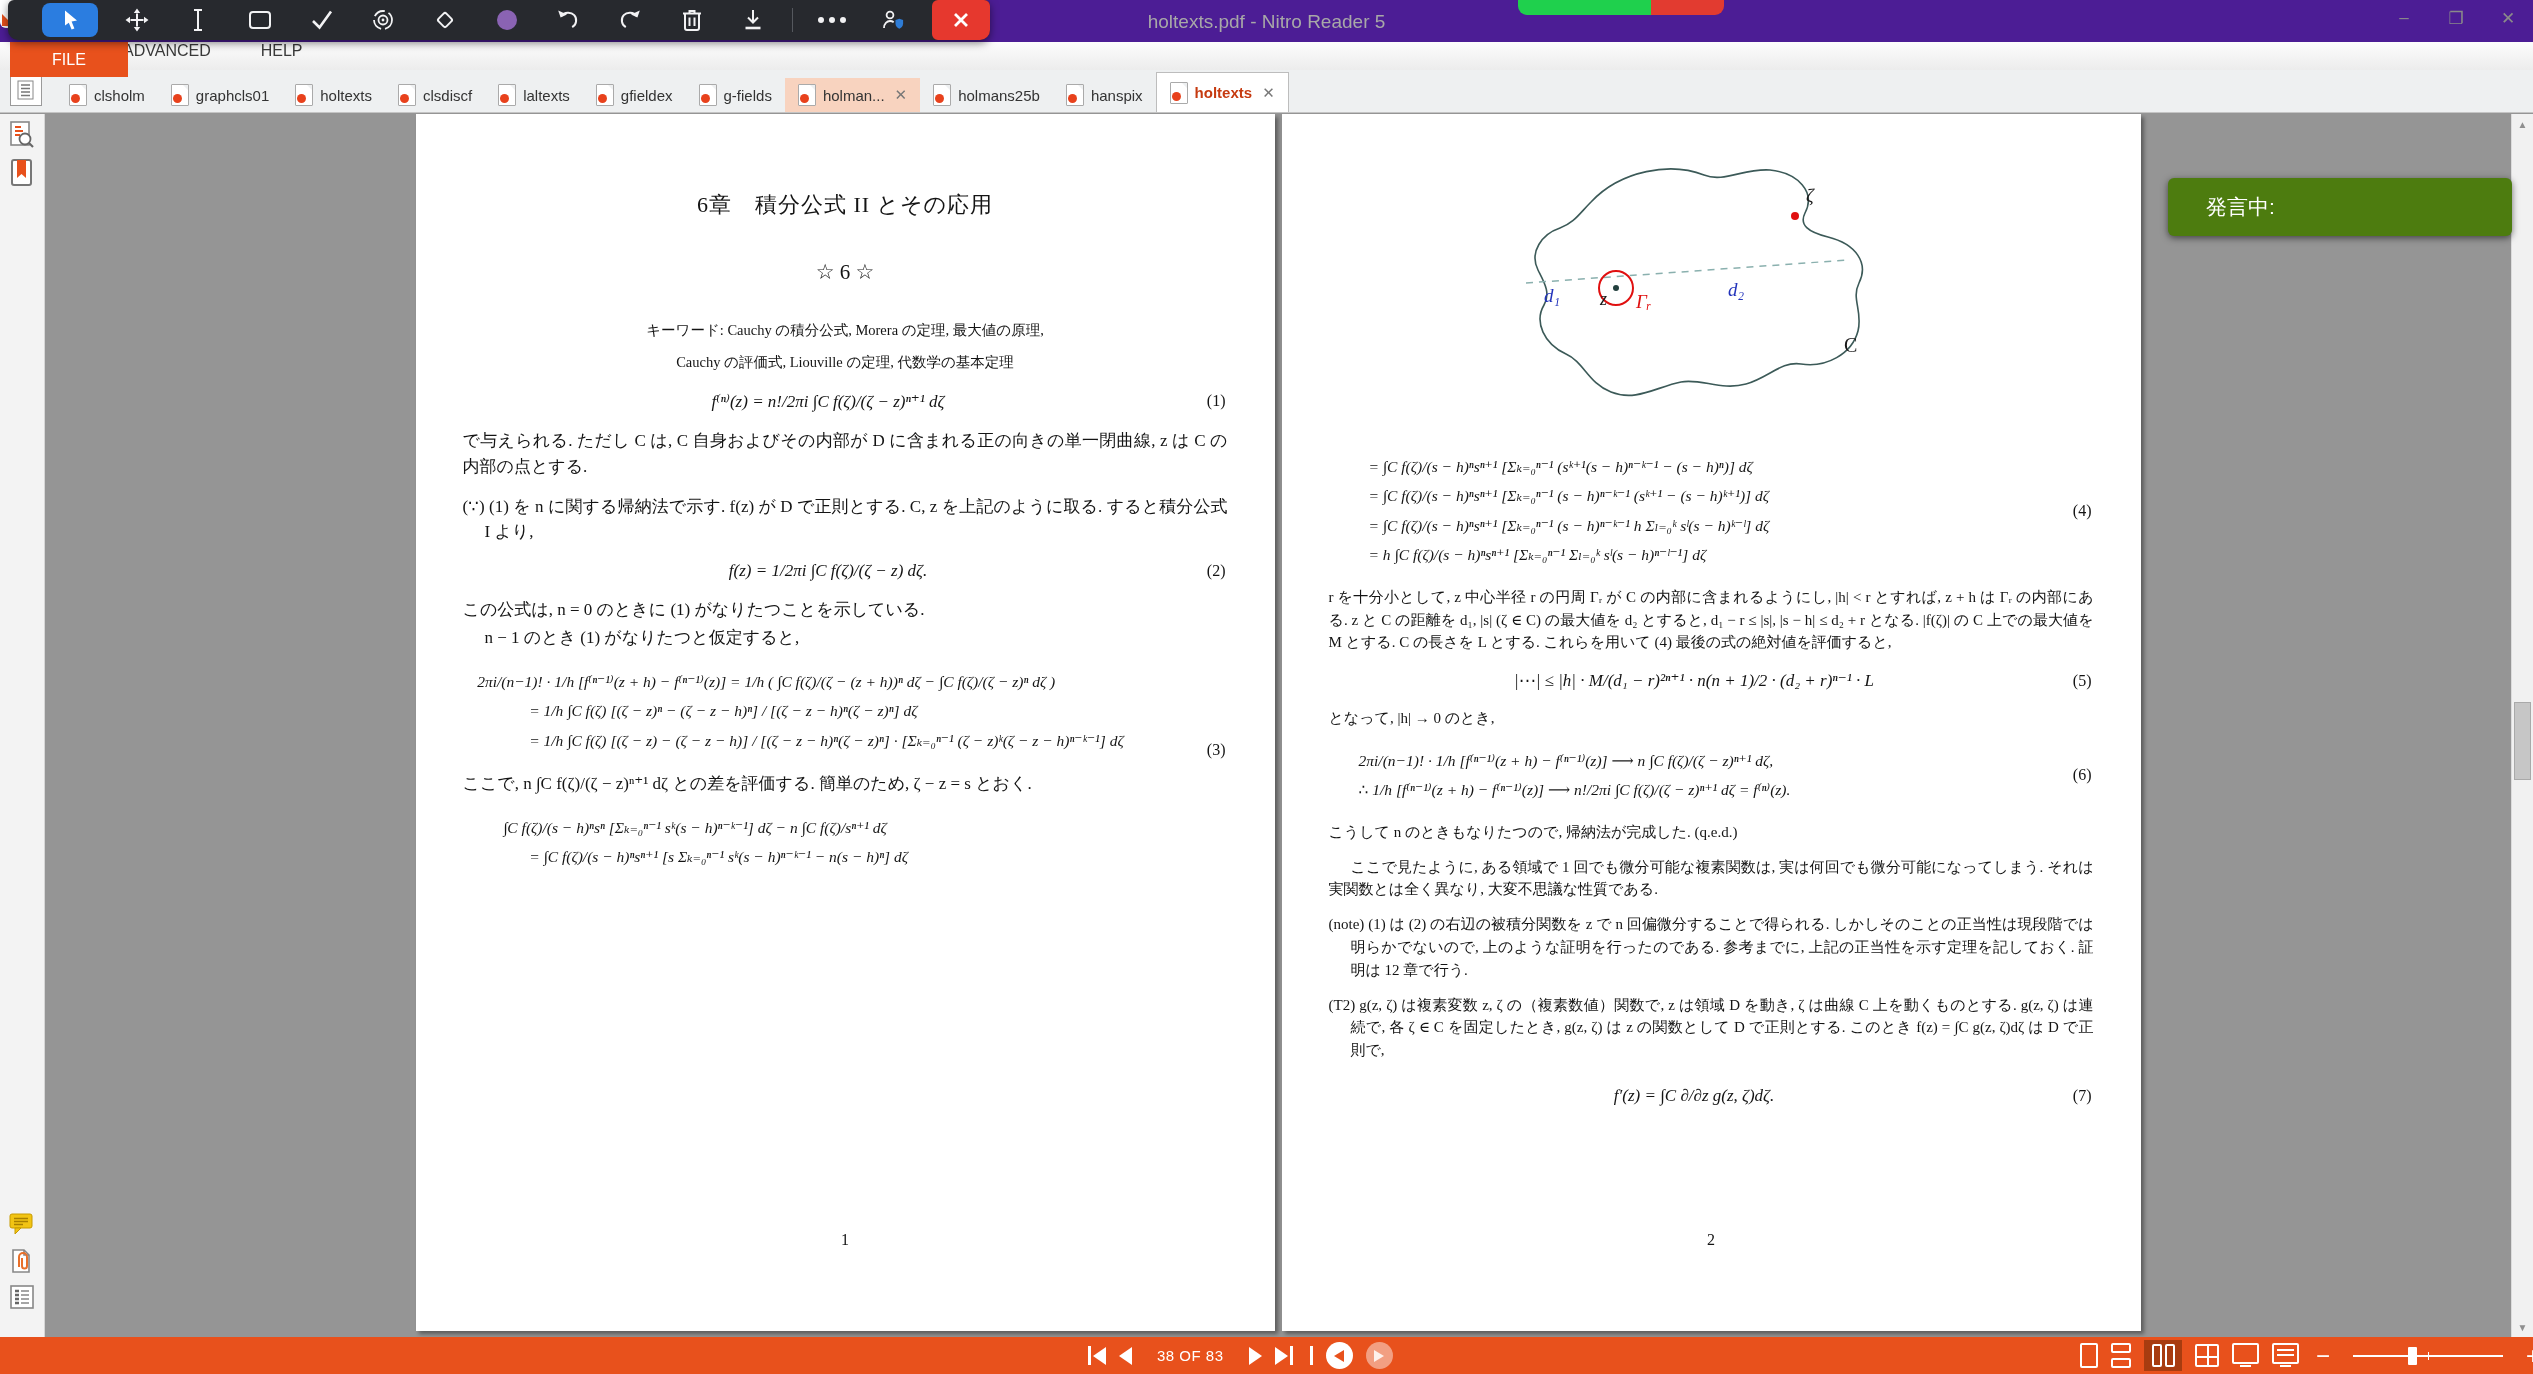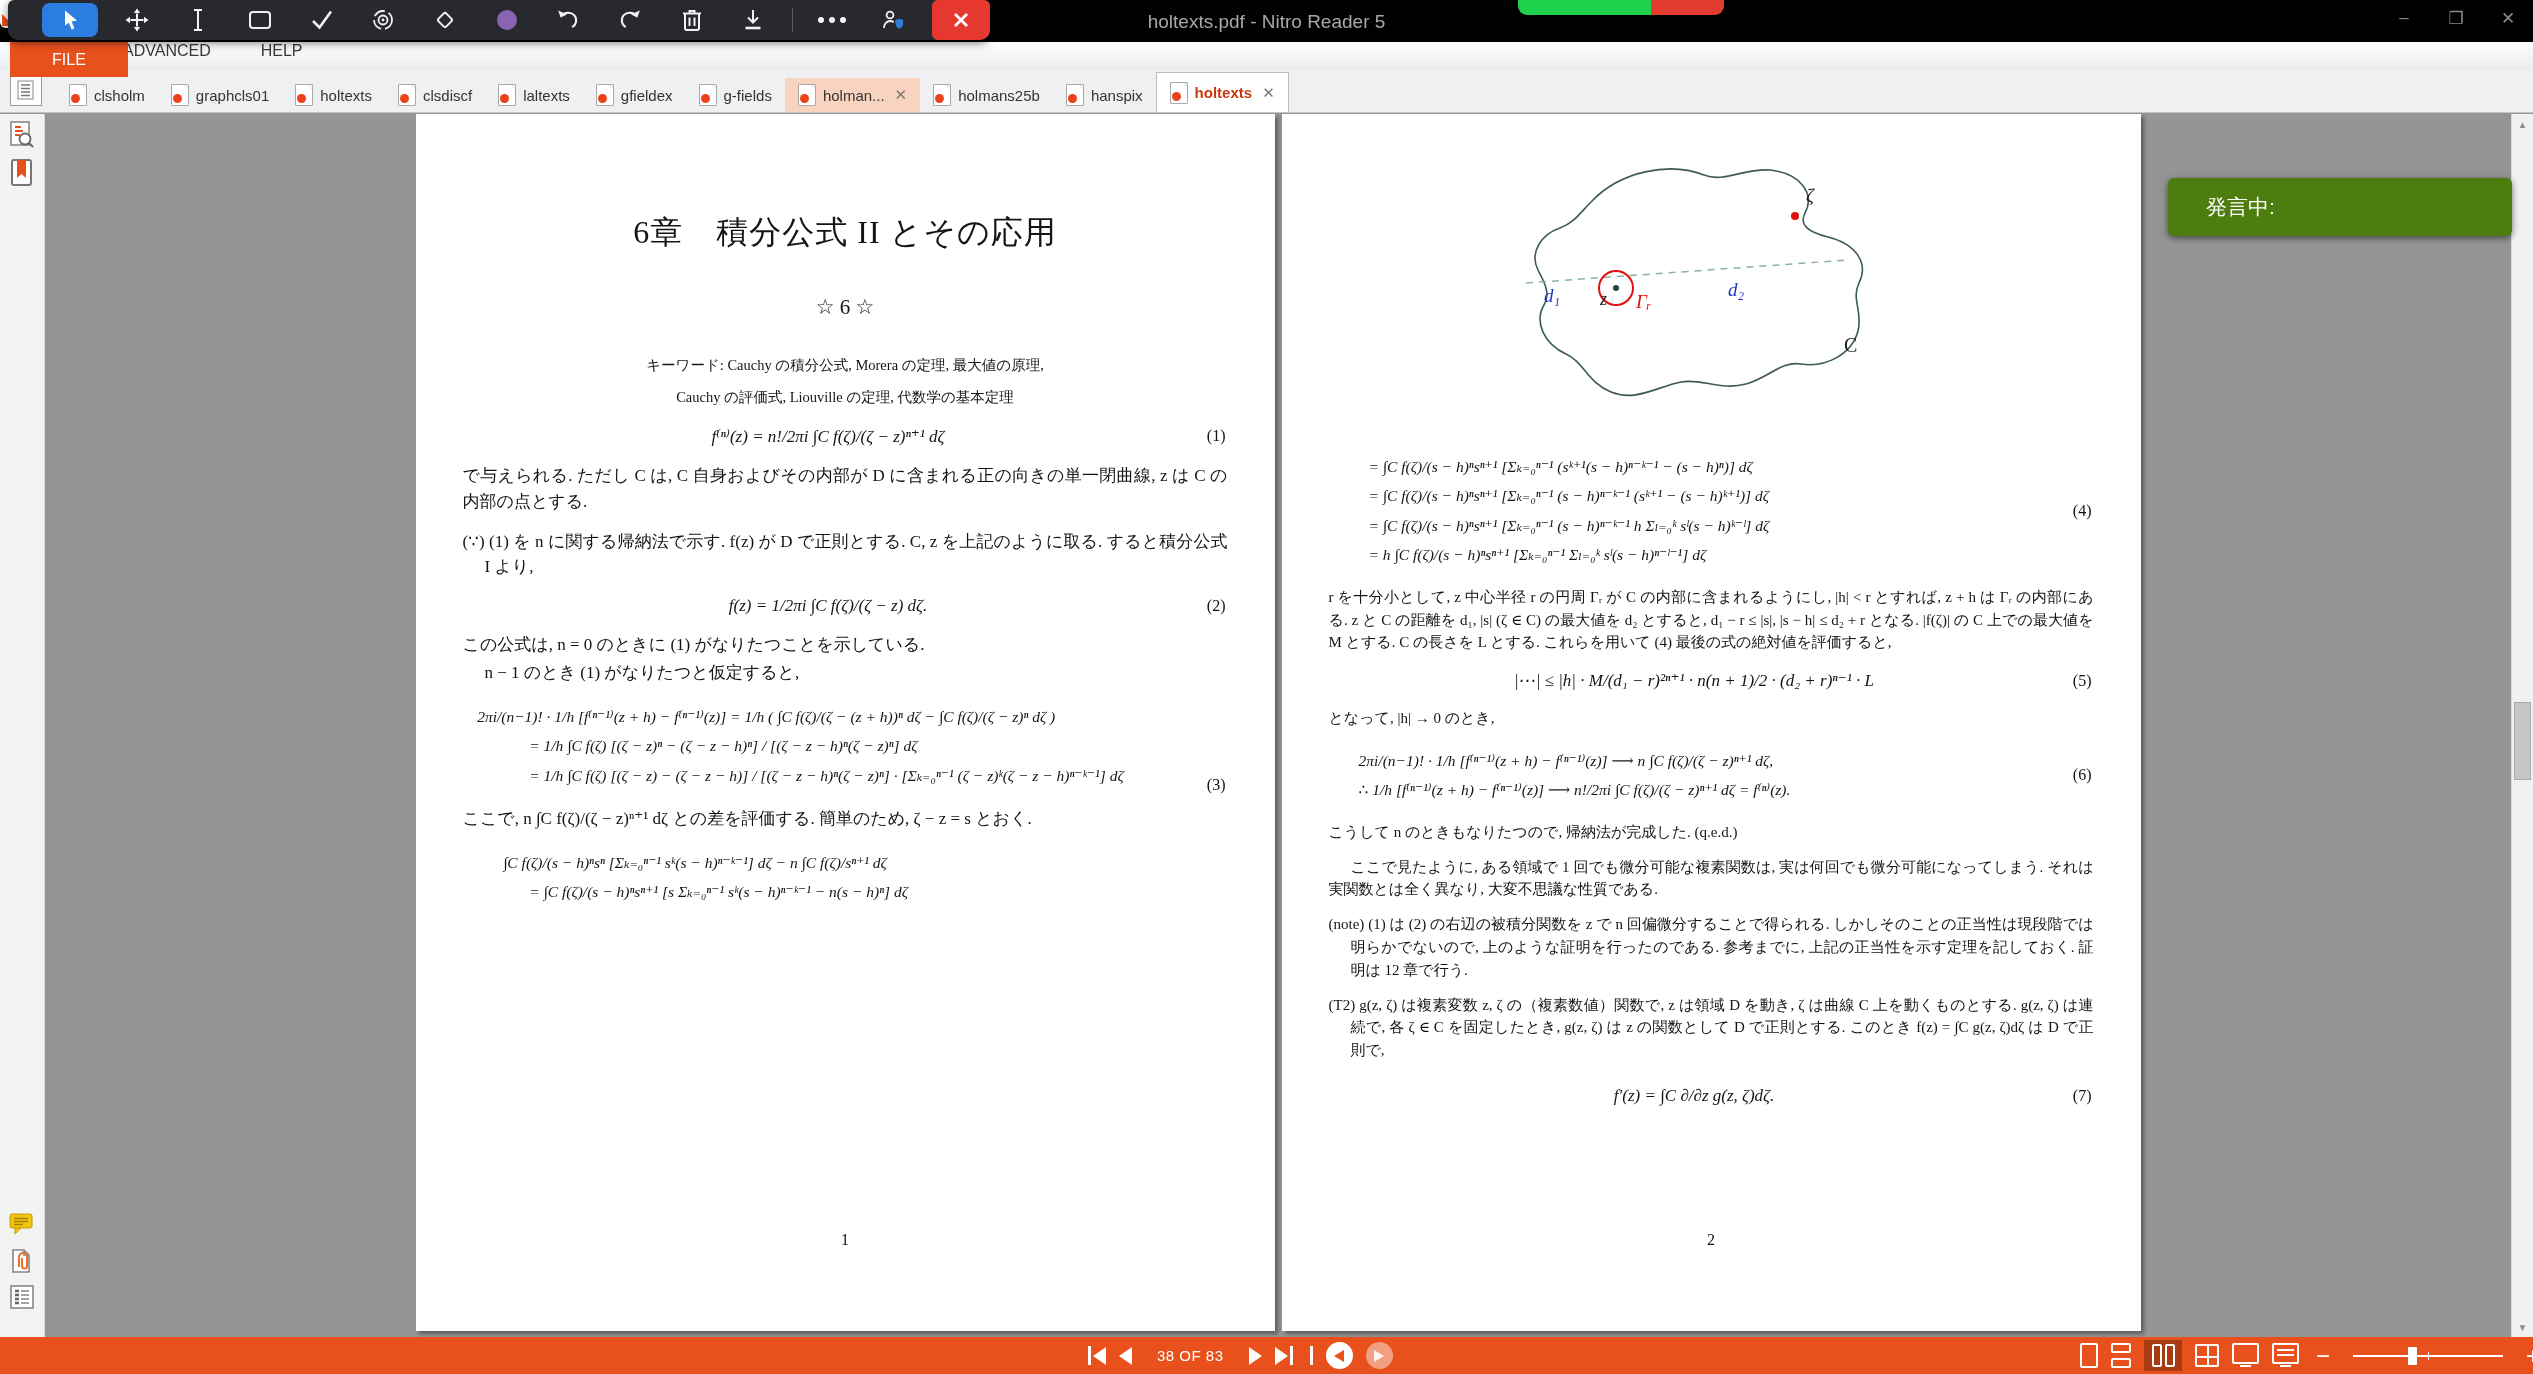--- a/index.html
+++ b/index.html
@@ -1,20 +1,20 @@
 <!DOCTYPE html>
 <html><head>
 <meta charset="utf-8">
 <style>
   html,body{margin:0;padding:0}
   body{width:2533px;height:1374px;overflow:hidden;position:relative;
        font-family:"Liberation Sans",sans-serif;background:#959595}
 
   
-  .titlebar{position:absolute;top:0;left:0;right:0;height:42px;background:#000000;border-bottom:1px solid #e3e3e3}
+  .titlebar{position:absolute;top:0;left:0;right:0;height:42px;background:#4c1d95;border-bottom:1px solid #e3e3e3}
   .title-text{position:absolute;left:0;right:0;top:11px;text-align:center;color:#a8a8a8;font-size:19px}
   .win-controls{position:absolute;right:14px;top:8px;display:flex;gap:30px;color:#8a8a8a;font-size:17px}
   .win-btn{width:22px;text-align:center;cursor:default}
   .share-pill{position:absolute;left:1518px;top:0;width:206px;height:15px;border-radius:0 0 9px 9px;overflow:hidden;display:flex;z-index:40}
   .share-green{width:133px;background:#1fd04d}
   .share-red{flex:1;background:#e23b30}
 
   
   .anno{position:absolute;top:0;left:8px;width:982px;height:40px;background:#27292e;
         border-radius:6px 6px 10px 10px;box-shadow:0 3px 9px rgba(0,0,0,.5);
@@ -53,21 +53,21 @@
   .pages{flex:1;display:flex;justify-content:center;gap:7px;align-items:flex-start;overflow:hidden}
   .page{width:859px;height:1217px;background:#fff;box-shadow:3px 3px 4px rgba(0,0,0,.38);
         font-family:"Liberation Serif","DejaVu Serif","DejaVu Sans",serif;color:#141414;position:relative;
         padding:0 47px;box-sizing:border-box;overflow:hidden}
   .scrollbar{width:21px;background:#f1f1f1;border-left:1px solid #dcdcdc;position:relative;flex:none}
   .sb-arrow{position:absolute;left:0;right:0;height:20px;display:flex;align-items:center;justify-content:center;color:#8f8f8f;font-size:10px;background:#f1f1f1}
   .sb-up{top:0}.sb-down{bottom:0}
   .sb-thumb{position:absolute;left:2px;right:2px;top:588px;height:76px;background:#c6c6c6;border:1px solid #a9a9a9}
 
   
-  .doc-title{margin-top:97px;text-align:center;font-size:32px;letter-spacing:1px}
+  .doc-title{margin-top:76px;text-align:center;font-size:22px;letter-spacing:1px}
   .doc-star{margin-top:40px;text-align:center;font-size:21px}
   .doc-kw{margin-top:8px;text-align:center;font-size:14.5px;line-height:1.65}
   .doc-kw.first{margin-top:34px}
   .para{font-size:17px;line-height:1.52;text-align:justify;margin-top:14px}
   .hang{padding-left:22px;text-indent:-22px}
   .ind{text-indent:22px}
   .eq-block{position:relative;margin:16px 0;padding-right:34px;font-style:italic;font-size:17px}
   .eq-center{text-align:center}
   .eq-lines{width:96%;margin:0 auto;text-align:left;font-size:15.5px;line-height:1.9;white-space:nowrap}
   .eq-lines .cont{padding-left:52px}

